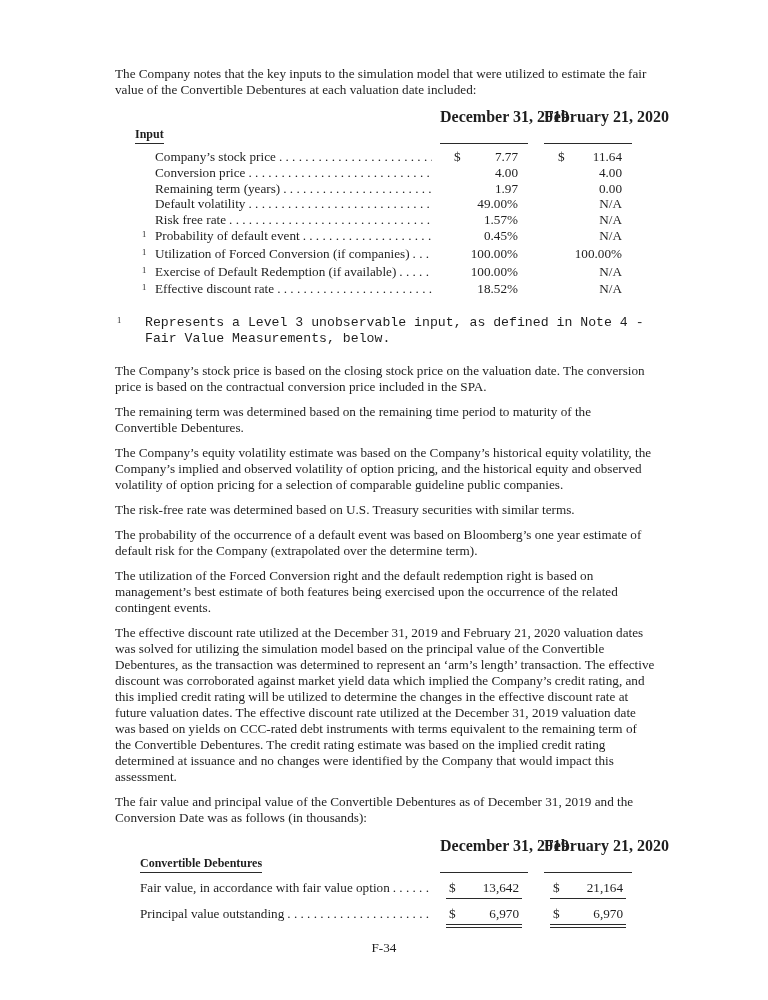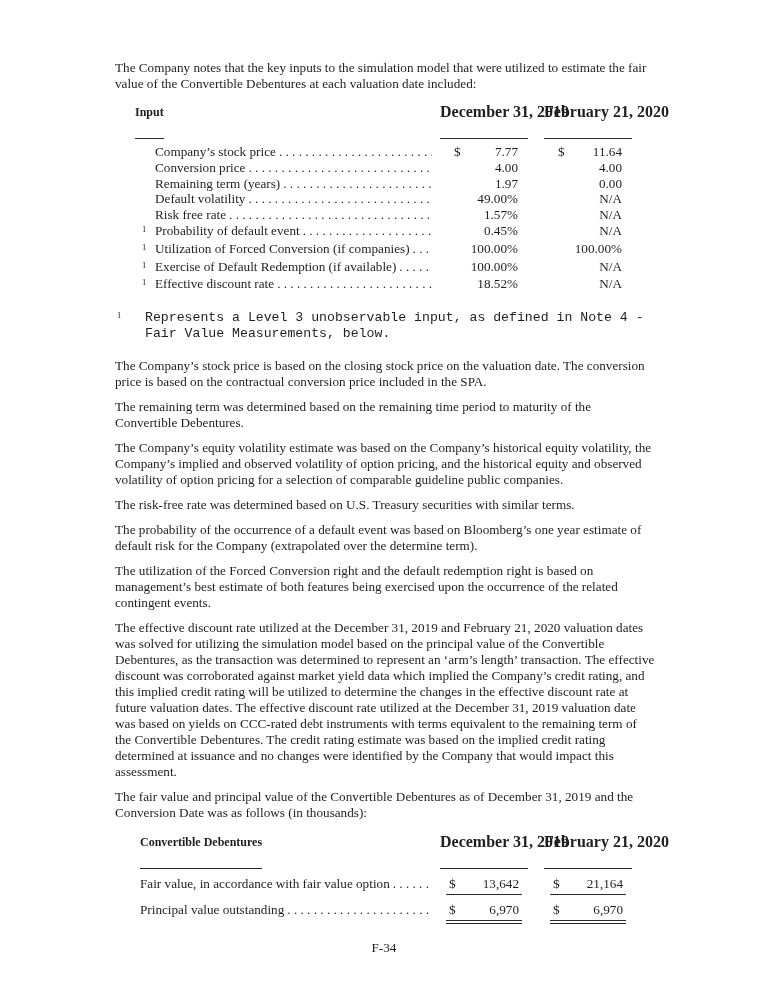--- a/index.html
+++ b/index.html
@@ -1,30 +1,30 @@
 <!DOCTYPE html>
 <html><head>
 <meta charset="utf-8">
 <style>
   html,body{margin:0;padding:0;}
   body{
     width:768px;height:1000px;background:#ffffff;position:relative;
     font-family:"Liberation Serif","DejaVu Serif",serif;color:#1e1e1e;
     -webkit-font-smoothing:antialiased;
   }
-  .content{position:absolute;left:115px;top:60px;width:541px;}
+  .content{position:absolute;left:115px;top:66px;width:541px;}
   p.para{font-size:13.2px;line-height:16px;margin:0 0 9px 0;text-align:left;}
 
   
   .tbl1{margin:10px 24px 0 20px;}
   .t-headrow{display:flex;align-items:flex-end;margin-bottom:5px;}
   .t-lblhdr{flex:1;}
   .t-lblhdr span{
     display:inline-block;font-weight:bold;font-size:12px;
-    border-bottom:1.3px solid #2a2a2a;padding-bottom:18px;
+    border-bottom:1.3px solid #2a2a2a;padding-bottom:1px;
   }
   .t-colhdr{
     width:88px;text-align:center;font-weight:bold;font-size:16px;
     border-bottom:1.3px solid #2a2a2a;padding-bottom:17px;box-sizing:border-box;
     white-space:nowrap;
   }
   .t-colhdr + .t-colhdr{margin-left:16px;}
   .t-row{display:flex;align-items:baseline;line-height:15.8px;font-size:13.2px;justify-content:flex-end;}
   .t-sup{width:20px;padding-left:7px;box-sizing:border-box;font-size:8.5px;position:relative;top:-3px;flex:none;}
   .t-lbl{white-space:nowrap;flex:none;}

